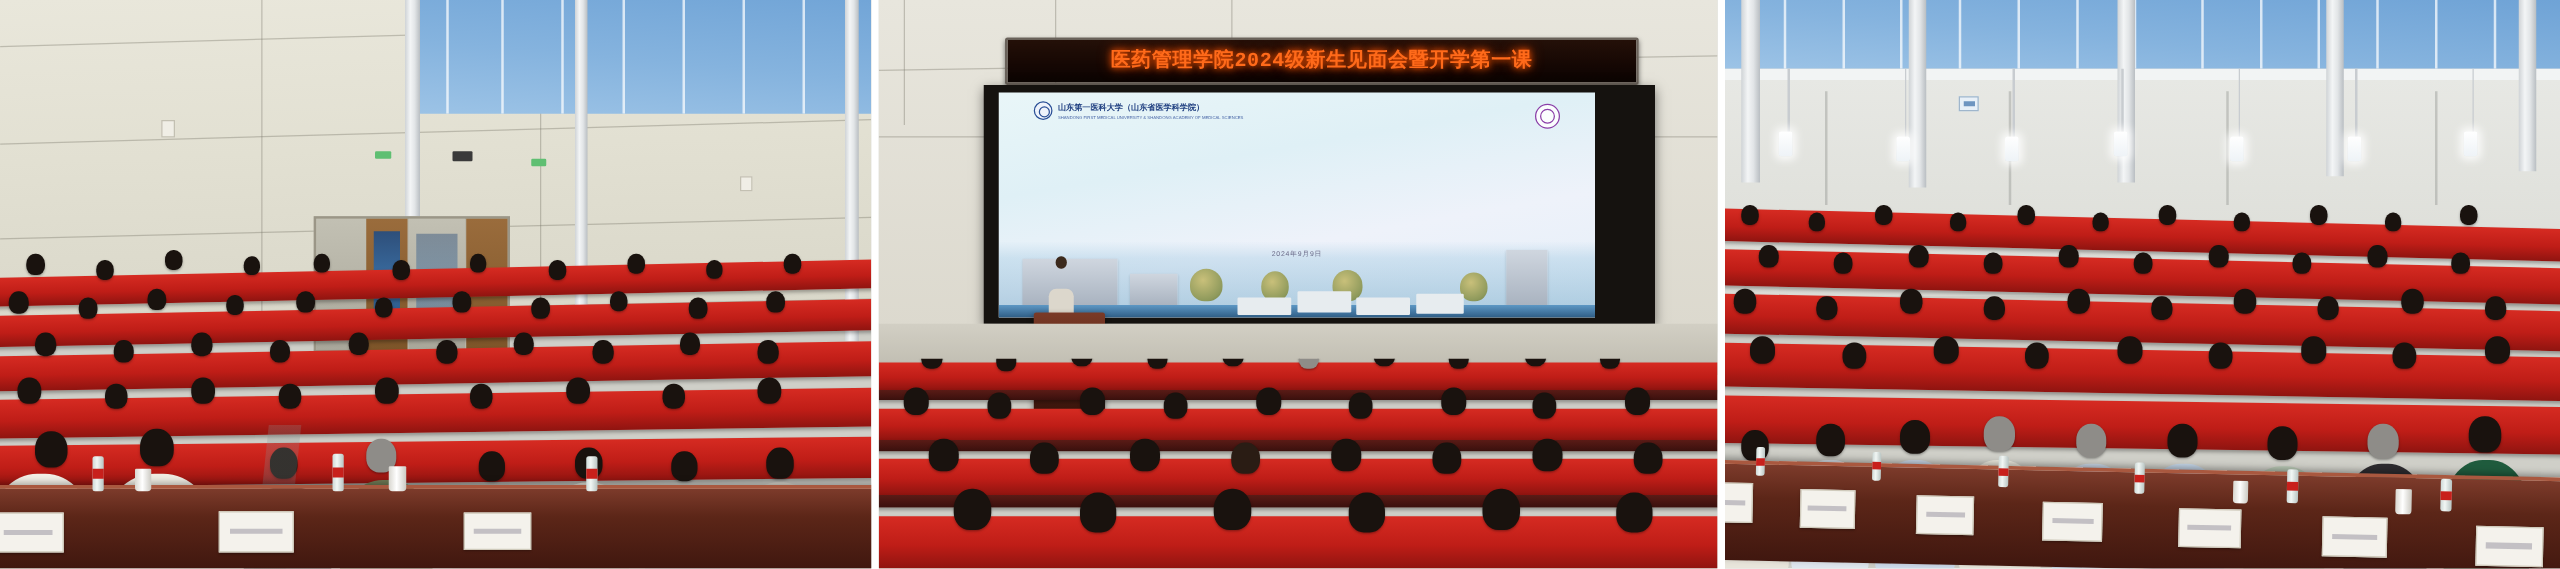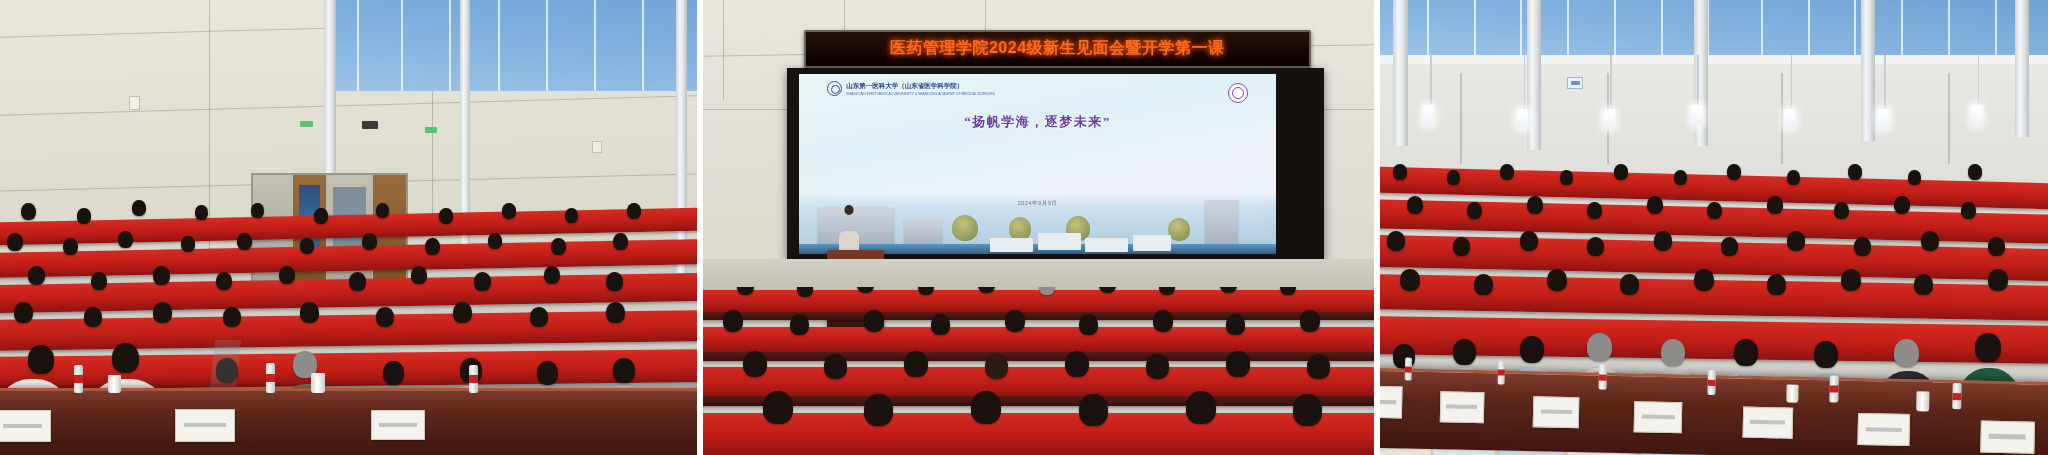--- a/index.html
+++ b/index.html
@@ -93,21 +93,21 @@
   
   .led-banner{
     position:absolute;
     background:linear-gradient(180deg,#241008 0%,#150703 60%,#0b0402 100%);
     border:2px solid #6a625a;border-radius:2px;
     display:flex;align-items:center;justify-content:center;
     box-shadow:0 2px 4px rgba(0,0,0,.5);
     overflow:hidden;
   }
   .led-text{
-    font-family:Liberation Sans, sans-serif;
+    font-family:Liberation Mono, monospace;
     font-weight:bold;
     color:#ff6a1a;
     text-shadow:0 0 5px #ff5500,0 0 10px rgba(255,80,0,.7);
     letter-spacing:.5px;white-space:nowrap;
   }
 
   
   .screen-frame{
     position:absolute;background:#15120f;
     box-shadow:0 3px 9px rgba(0,0,0,.5);
@@ -384,21 +384,20 @@
           <div class="slide-uni" style="left:6%;top:4%;">
             <div class="uni-crest"></div>
             <div>
               <div class="uni-name">山东第一医科大学（山东省医学科学院）</div>
               <div class="uni-sub">SHANDONG FIRST MEDICAL UNIVERSITY &amp; SHANDONG ACADEMY OF MEDICAL SCIENCES</div>
             </div>
           </div>
 
           <div class="emblem" style="right:6%;top:5%;"></div>
 
-          <div class="slide-quote" style="top:22%;">“扬帆学海，逐梦未来”</div>
           <div class="slide-date" style="top:70%;">2024年9月9日</div>
 
           <div class="slide-photo">
             <div class="slide-bldg" style="left:4%;width:16%;height:60%;"></div>
             <div class="slide-bldg" style="left:22%;width:8%;height:40%;"></div>
             <div class="slide-tree" style="left:32%;width:26px;height:26px;"></div>
             <div class="slide-tree" style="left:44%;width:22px;height:24px;"></div>
             <div class="slide-tree" style="left:56%;width:24px;height:25px;"></div>
             <div class="slide-bldg" style="right:8%;width:7%;height:72%;"></div>
             <div class="slide-tree" style="right:18%;width:22px;height:23px;"></div>

